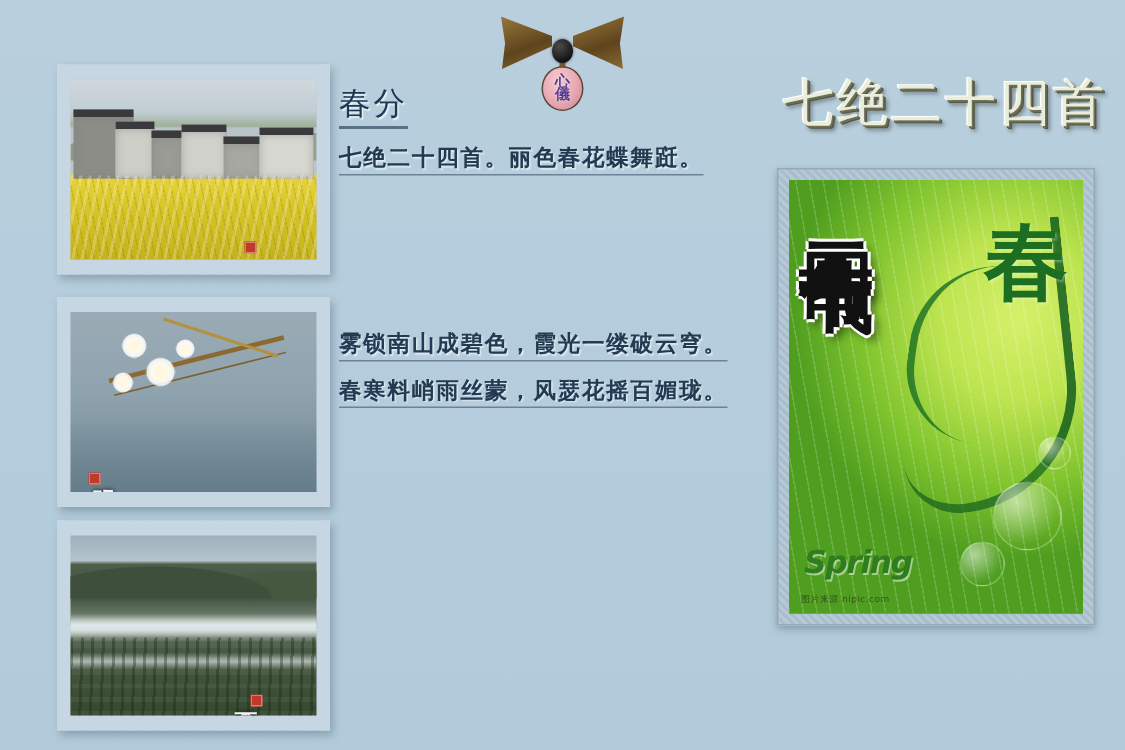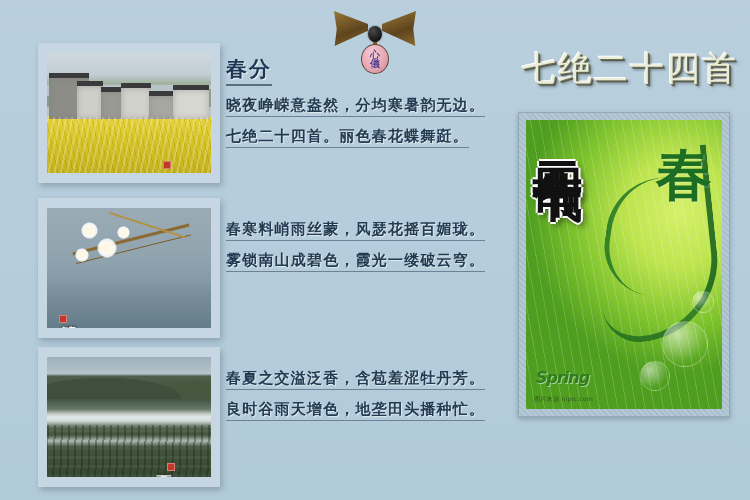--- a/index.html
+++ b/index.html
@@ -213,21 +213,21 @@
     background: #c0392b;
     box-shadow: inset 0 0 0 1px rgba(255,255,255,.35);
   }
 
   
   .poem-text {
     position: absolute; left: 188px; top: 12px;
     width: 320px;
   }
   .poem-title {
-    font-size: 21px; font-weight: bold;
+    font-size: 21px; font-weight: normal;
     color: #1d3855;
     letter-spacing: 2px;
     padding-bottom: 1px;
     display: inline-block;
     border-bottom: 2px solid #5a6f85;
     text-shadow: 1px 1px 1px rgba(255,255,255,.75);
   }
   .poem-line {
     font-size: 15px;
     color: #233b52;
@@ -299,21 +299,21 @@
     font-weight: bold;
     letter-spacing: 2px;
     line-height: .96;
     color: #111;
     text-shadow:
       2px 0 0 #fff, -2px 0 0 #fff, 0 2px 0 #fff, 0 -2px 0 #fff,
       4px 4px 6px rgba(0,0,0,.45);
   }
   .poster-spring {
     position: absolute; left: 10px; bottom: 22px;
-    font-size: 16px; font-style: italic; font-weight: bold;
+    font-size: 21px; font-style: italic; font-weight: bold;
     color: #2f7d1e;
     text-shadow: 1px 1px 0 rgba(255,255,255,.5);
     letter-spacing: -1px;
   }
   .poster-credit {
     position: absolute; left: 8px; bottom: 5px;
     font-size: 6px; color: rgba(40,70,25,.8);
     letter-spacing: .3px;
   }
 
@@ -376,21 +376,20 @@
             <div class="h f"></div>
         </div>
         <div class="field-tex"></div>
         <div class="photo-caption" style="right:44px; bottom:12px;">春分</div>
         <div class="cap-seal" style="right:40px; bottom:4px;"></div>
       </div>
     </div>
     <div class="poem-text">
       <div><span class="poem-title">春分</span></div>
       <div class="poem-lines">
-        <span class="poem-line">晓夜峥嵘意盎然，分均寒暑韵无边。</span>
         <span class="poem-line">七绝二十四首。丽色春花蝶舞跹。</span>
       </div>
     </div>
   </div>
 
   <div class="poem-row r2">
     <div class="stamp">
       <div class="stamp-edge"></div>
       <div class="stamp-photo ph-qingming">
         <div class="branch"></div>
@@ -399,43 +398,39 @@
         <div class="blossom b2"></div>
         <div class="blossom b3"></div>
         <div class="blossom b4"></div>
         <div class="water"></div>
         <div class="photo-caption light" style="left:14px; bottom:14px;">清明</div>
         <div class="cap-seal" style="left:12px; bottom:5px;"></div>
       </div>
     </div>
     <div class="poem-text">
       <div class="poem-lines">
+        <span class="poem-line">雾锁南山成碧色，霞光一缕破云穹。</span>
         <span class="poem-line">春寒料峭雨丝蒙，风瑟花摇百媚珑。</span>
-        <span class="poem-line">雾锁南山成碧色，霞光一缕破云穹。</span>
       </div>
     </div>
   </div>
 
   <div class="poem-row r3">
     <div class="stamp">
       <div class="stamp-edge"></div>
       <div class="stamp-photo ph-guyu">
         <div class="ridge"></div>
         <div class="mist m1"></div>
         <div class="mist m2"></div>
         <div class="trees"></div>
         <div class="photo-caption light" style="right:40px; bottom:14px;">谷雨</div>
         <div class="cap-seal" style="right:36px; bottom:6px;"></div>
       </div>
     </div>
     <div class="poem-text">
-      <div class="poem-lines">
-        <span class="poem-line">春夏之交溢泛香，含苞羞涩牡丹芳。</span>
-        <span class="poem-line">良时谷雨天增色，地垄田头播种忙。</span>
-      </div>
     </div>
   </div>
 
   <div class="poster-frame">
     <div class="poster">
       <div class="rain"></div>
       <div class="swirl"></div>
       <div class="swirl2"></div>
       <div class="bubble bb1"></div>
       <div class="bubble bb2"></div>

